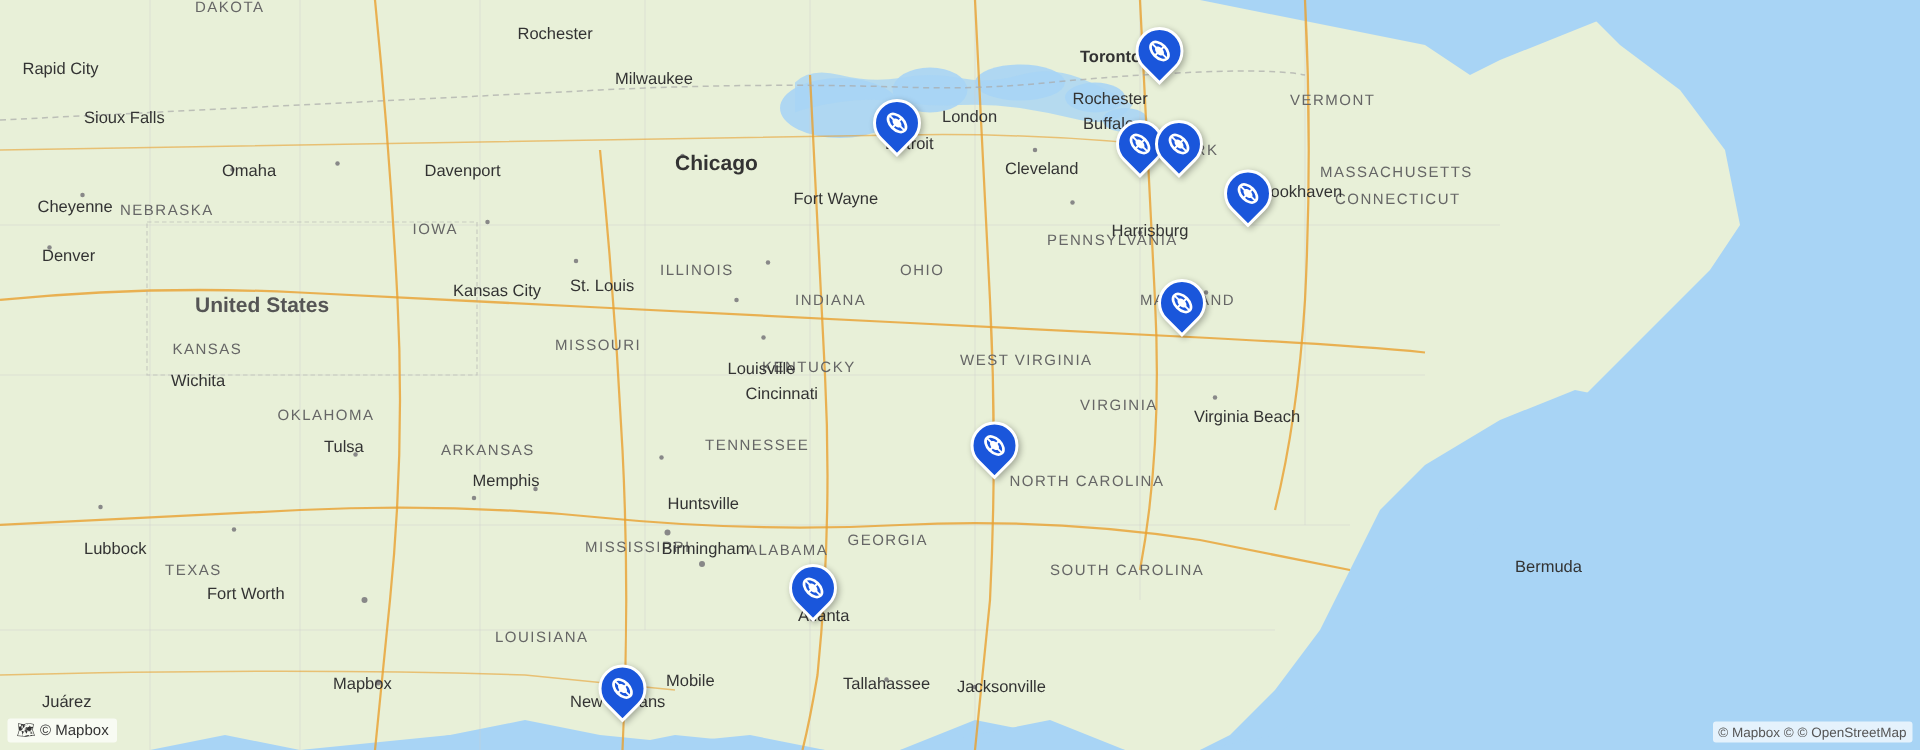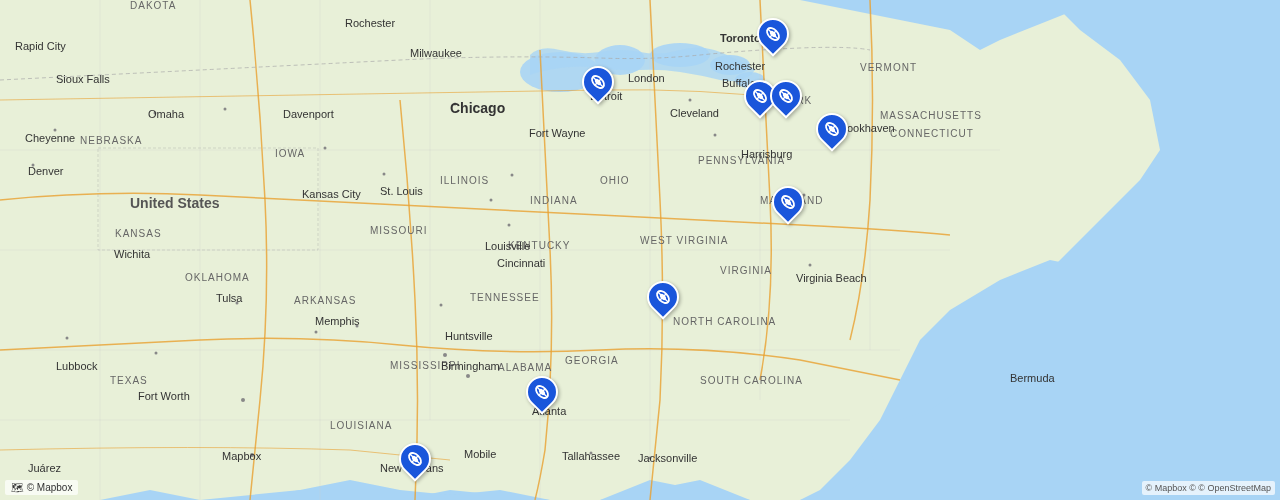--- a/index.html
+++ b/index.html
@@ -243,21 +243,21 @@
   <div class="map-label city" style="left:670px; top:107px;">Cleveland</div>
   <div class="map-label city" style="left:529px; top:127px;">Fort Wayne</div>
   <div class="map-label city" style="left:497px; top:213px;margin-top:44px;">Cincinnati</div>
   <div class="map-label city" style="left:485px; top:240px;">Louisville</div>
   <div class="map-label city" style="left:741px; top:148px;">Harrisburg</div>
   <div class="map-label city" style="left:380px; top:185px;text-align:right;">St. Louis</div>
   <div class="map-label city" style="left:315px; top:315px;">Memphis</div>
   <div class="map-label city" style="left:445px; top:330px;">Huntsville</div>
   <div class="map-label city" style="left:441px; top:360px;">Birmingham</div>
   <div class="map-label city" style="left:532px; cy:385px; top:405px;">Atlanta</div>
-  <div class="map-label city" style="left:434px; top:448px;padding-left:30px;">Mobile</div>
+  <div class="map-label city" style="left:414px; top:448px;padding-left:30px;">Mobile</div>
   <div class="map-label city" style="left:380px; top:462px;">New Orleans</div>
   <div class="map-label city" style="left:562px; top:450px;">Tallahassee</div>
   <div class="map-label city" style="left:638px; top:452px;">Jacksonville</div>
   <div class="map-label city" style="left:796px; top:272px;">Virginia Beach</div>
   <div class="map-label city" style="left:302px; top:188px;">Kansas City</div>
   <div class="map-label city" style="left:114px; top:248px;text-align:right;">Wichita</div>
   <div class="map-label city" style="left:216px; top:292px;">Tulsa</div>
   <div class="map-label city" style="left:283px; top:108px;">Davenport</div>
   <div class="map-label city" style="left:148px; top:108px;">Omaha</div>
   <div class="map-label city" style="left:25px; top:132px;">Cheyenne</div>

